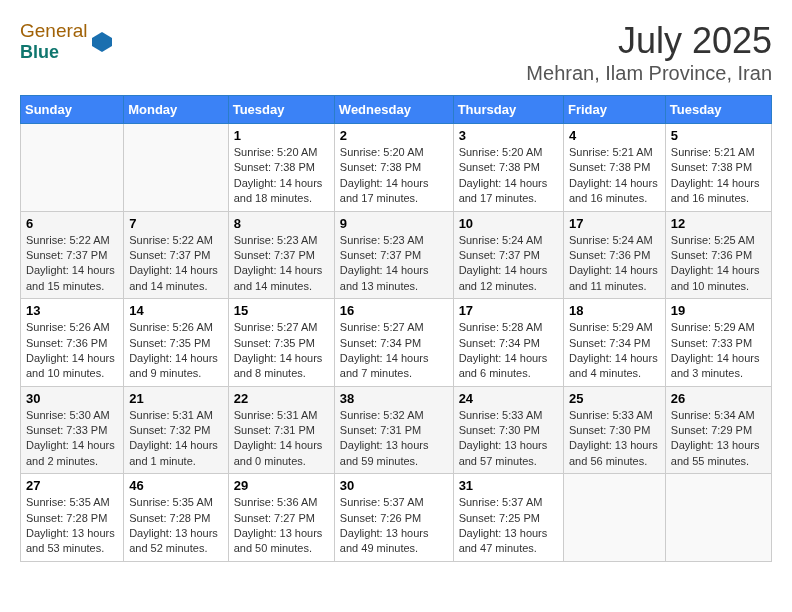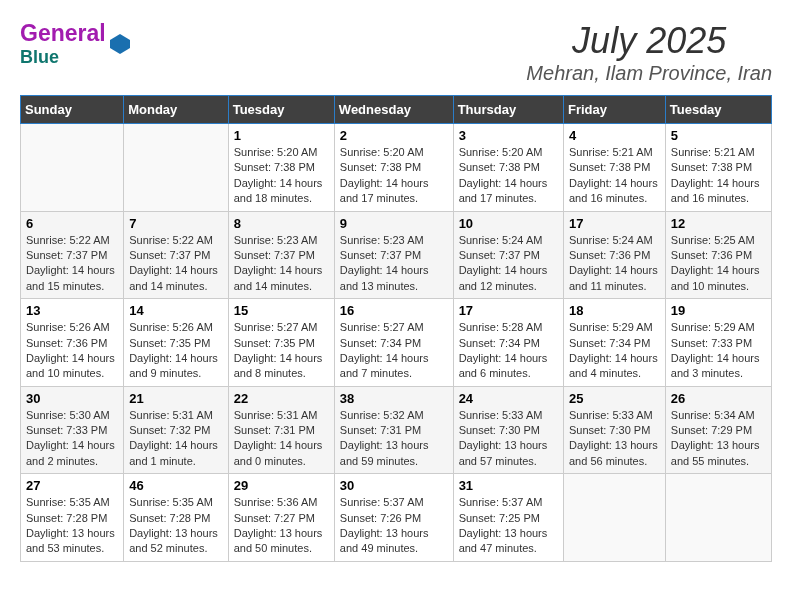--- a/index.html
+++ b/index.html
@@ -14,54 +14,53 @@
       display: flex;
       justify-content: space-between;
       align-items: flex-start;
       margin-bottom: 10px;
     }
     .logo {
       display: flex;
       align-items: center;
     }
     .logo-text-general {
-      font-size: 23px;
-      font-weight: bold;
-      color: #a21caf;
+      font-size: 19px;
+      font-weight: normal;
+      color: #a16207;
     }
     .logo-text-blue {
       font-size: 18px;
       font-weight: bold;
       color: #0f766e;
     }
     .logo-icon {
       width: 24px;
       height: 24px;
       margin-left: 2px;
     }
     .title-area {
-      text-align: center;
-      font-style: italic;
+      text-align: right;
     }
     .month-title {
       font-size: 36px;
       color: #333;
       font-weight: normal;
     }
     .location-title {
       font-size: 20px;
       color: #555;
     }
     table {
       width: 100%;
       border-collapse: collapse;
       font-size: 11px;
     }
     thead tr th {
-      background-color: #404040;
+      background-color: #3b82f6;
       color: #fff;
       padding: 6px 4px;
       text-align: left;
       font-size: 13px;
       font-weight: bold;
       border: 1px solid #2a7dc9;
     }
     tbody tr td {
       border: 1px solid #ccc;
       padding: 4px 5px;

